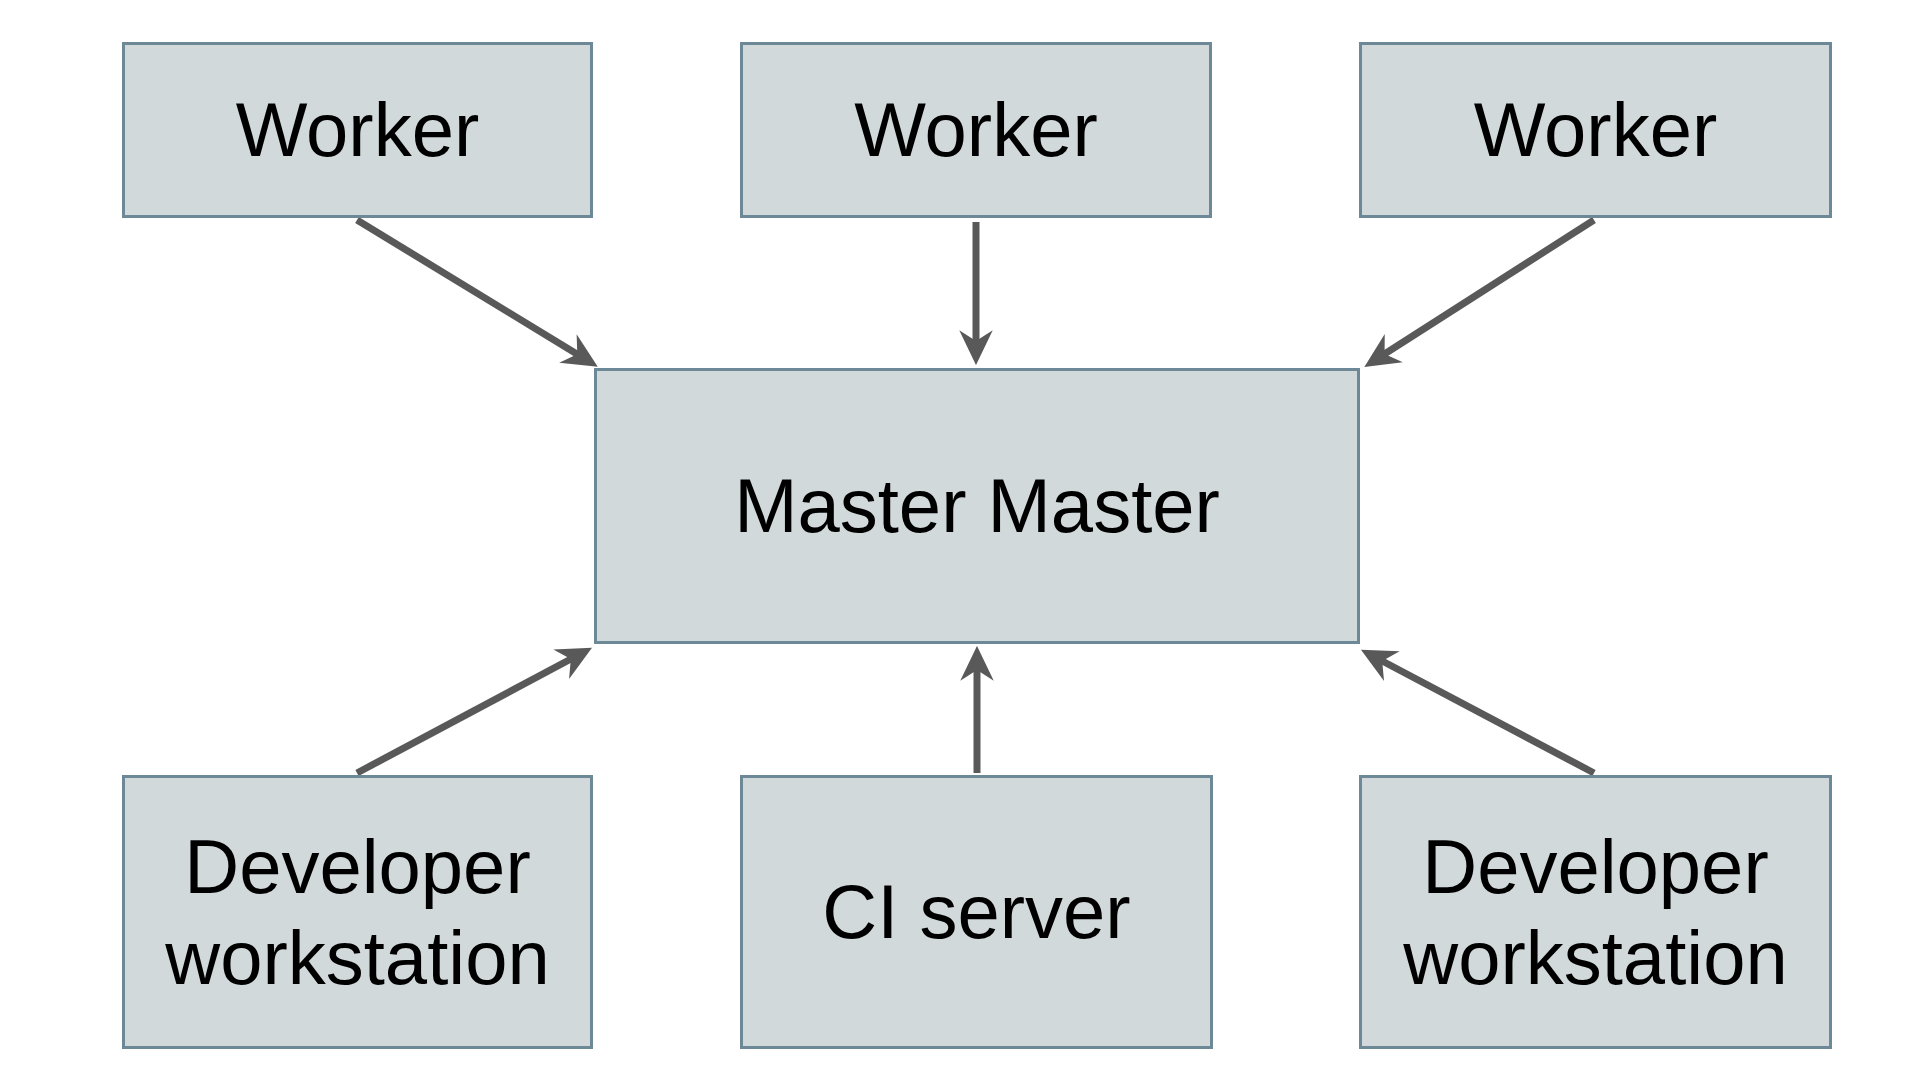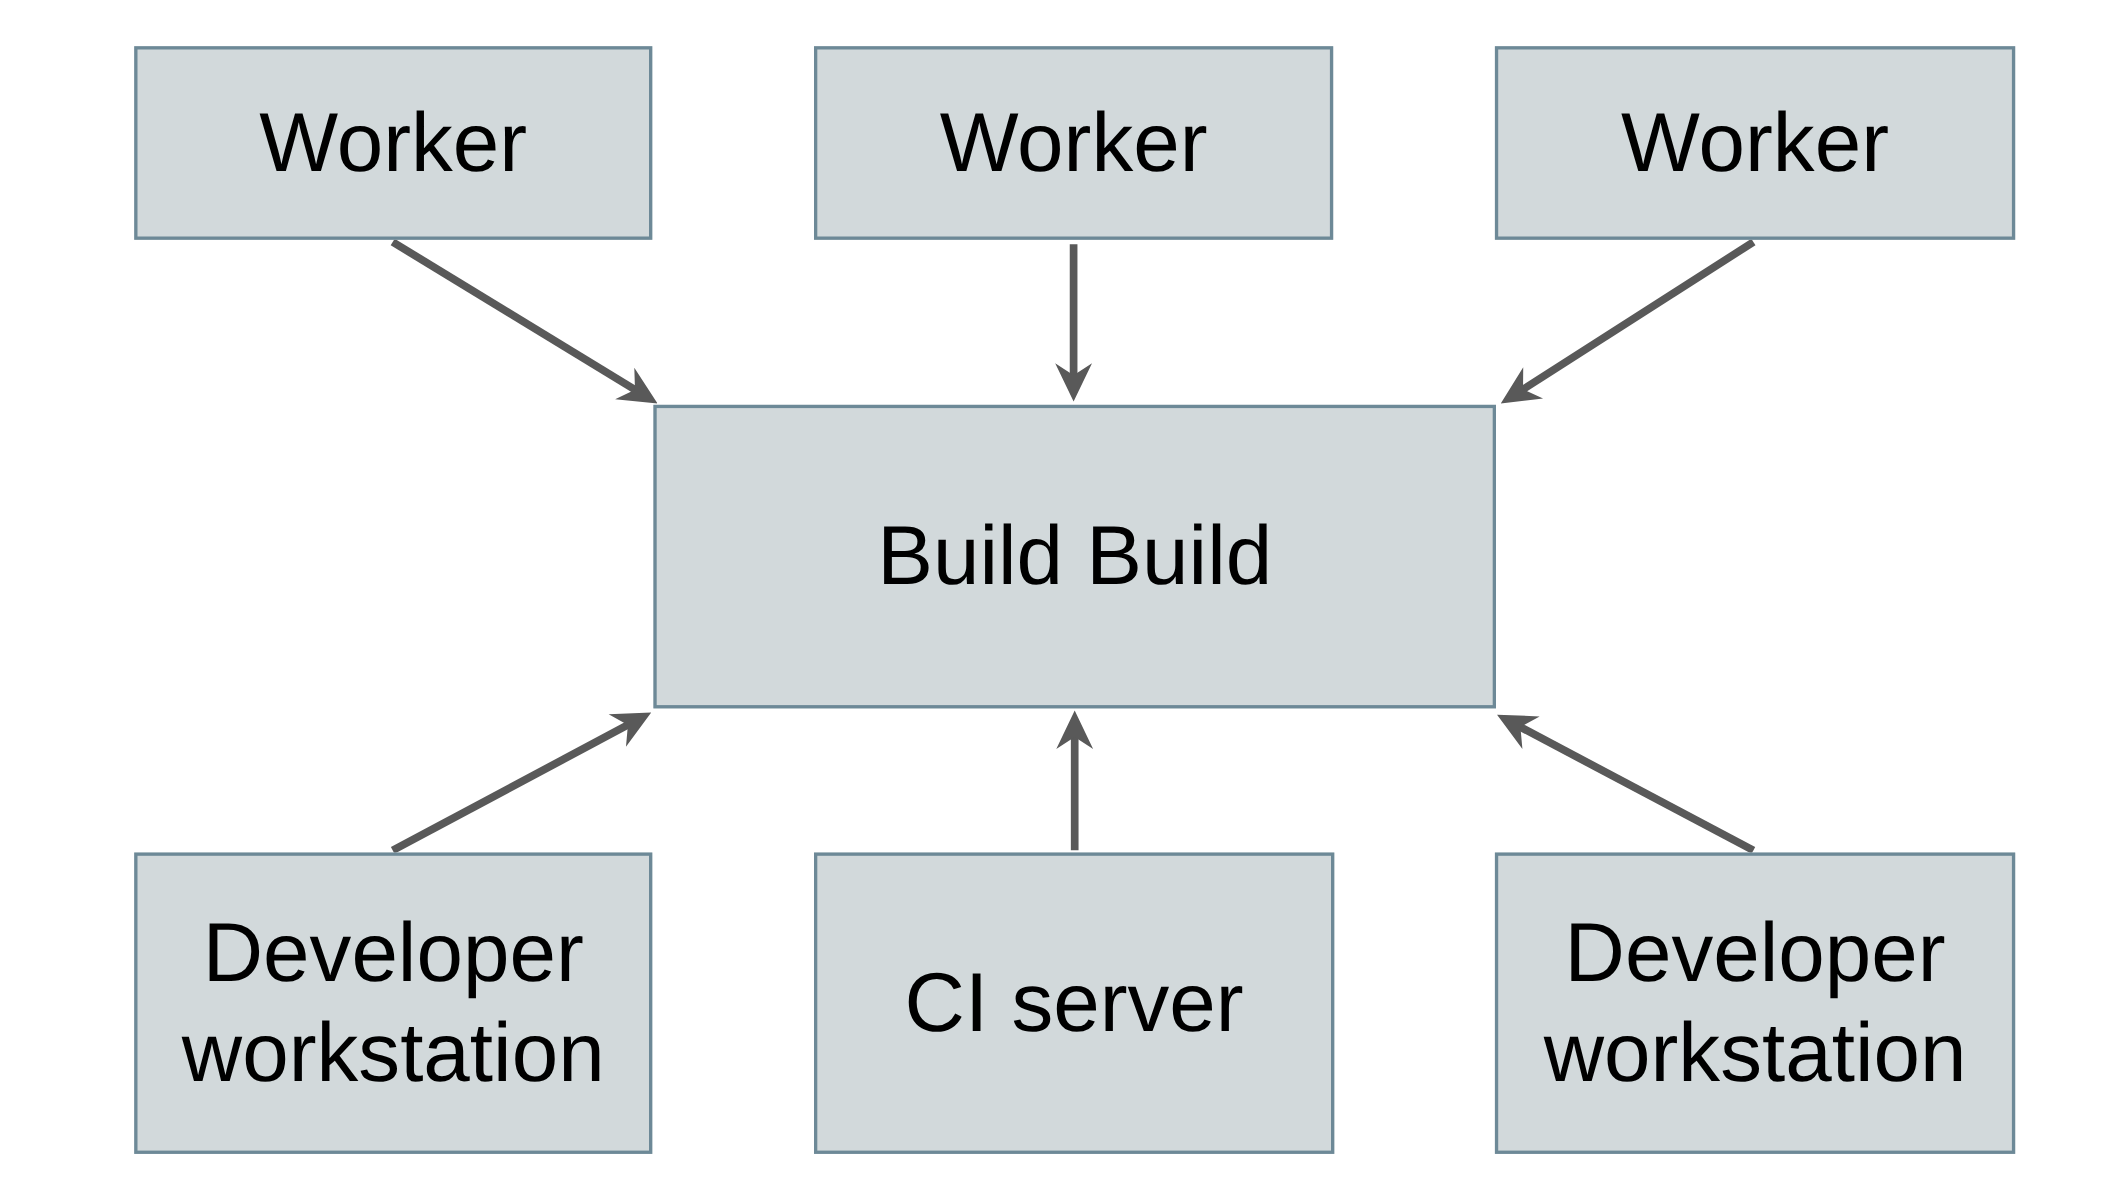--- a/index.html
+++ b/index.html
@@ -77,21 +77,21 @@
     <span>Worker</span>
   </div>
   <div class="node worker-2">
     <span>Worker</span>
   </div>
   <div class="node worker-3">
     <span>Worker</span>
   </div>
 
   <div class="node build-master">
-    <span>Build Build</span>
+    <span>Master Master</span>
   </div>
 
   <div class="node dev-left">
     <span>Developer workstation</span>
   </div>
   <div class="node ci-server">
     <span>CI server</span>
   </div>
   <div class="node dev-right">
     <span>Developer workstation</span>

